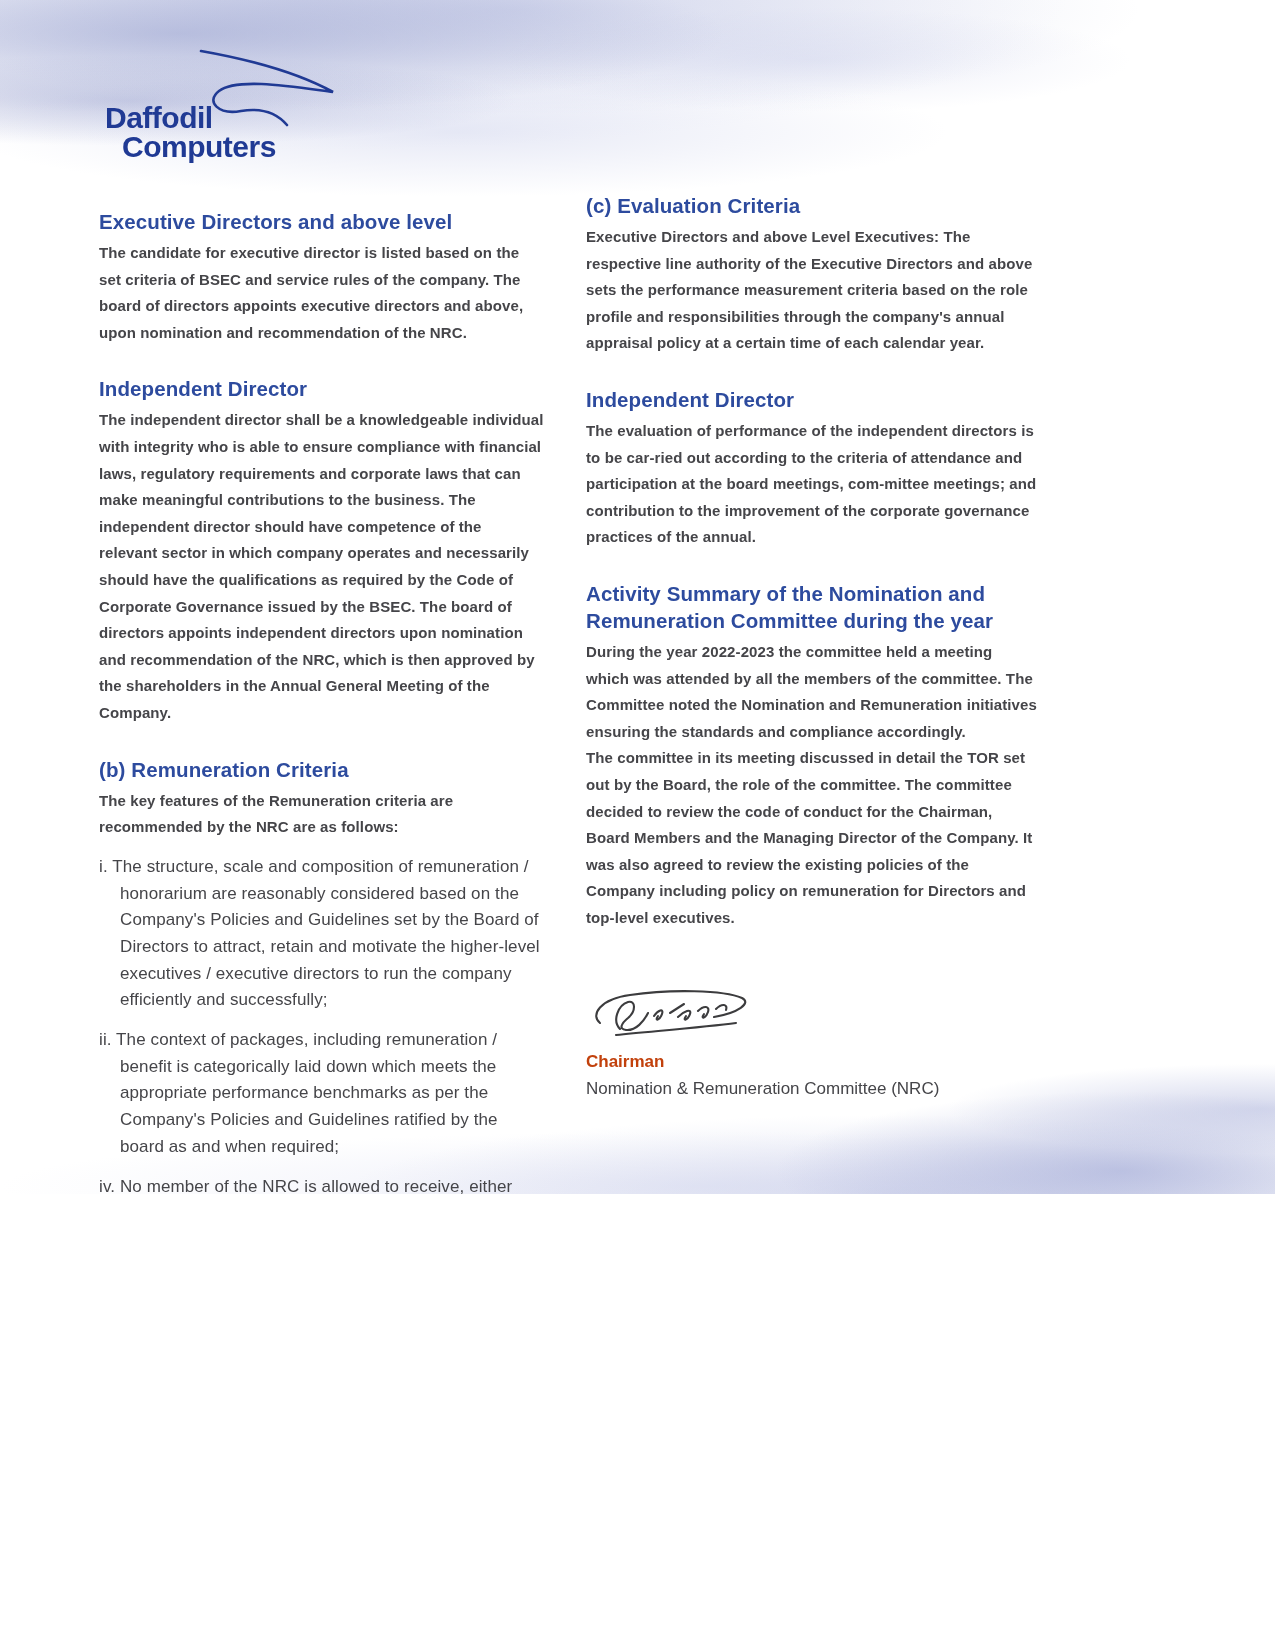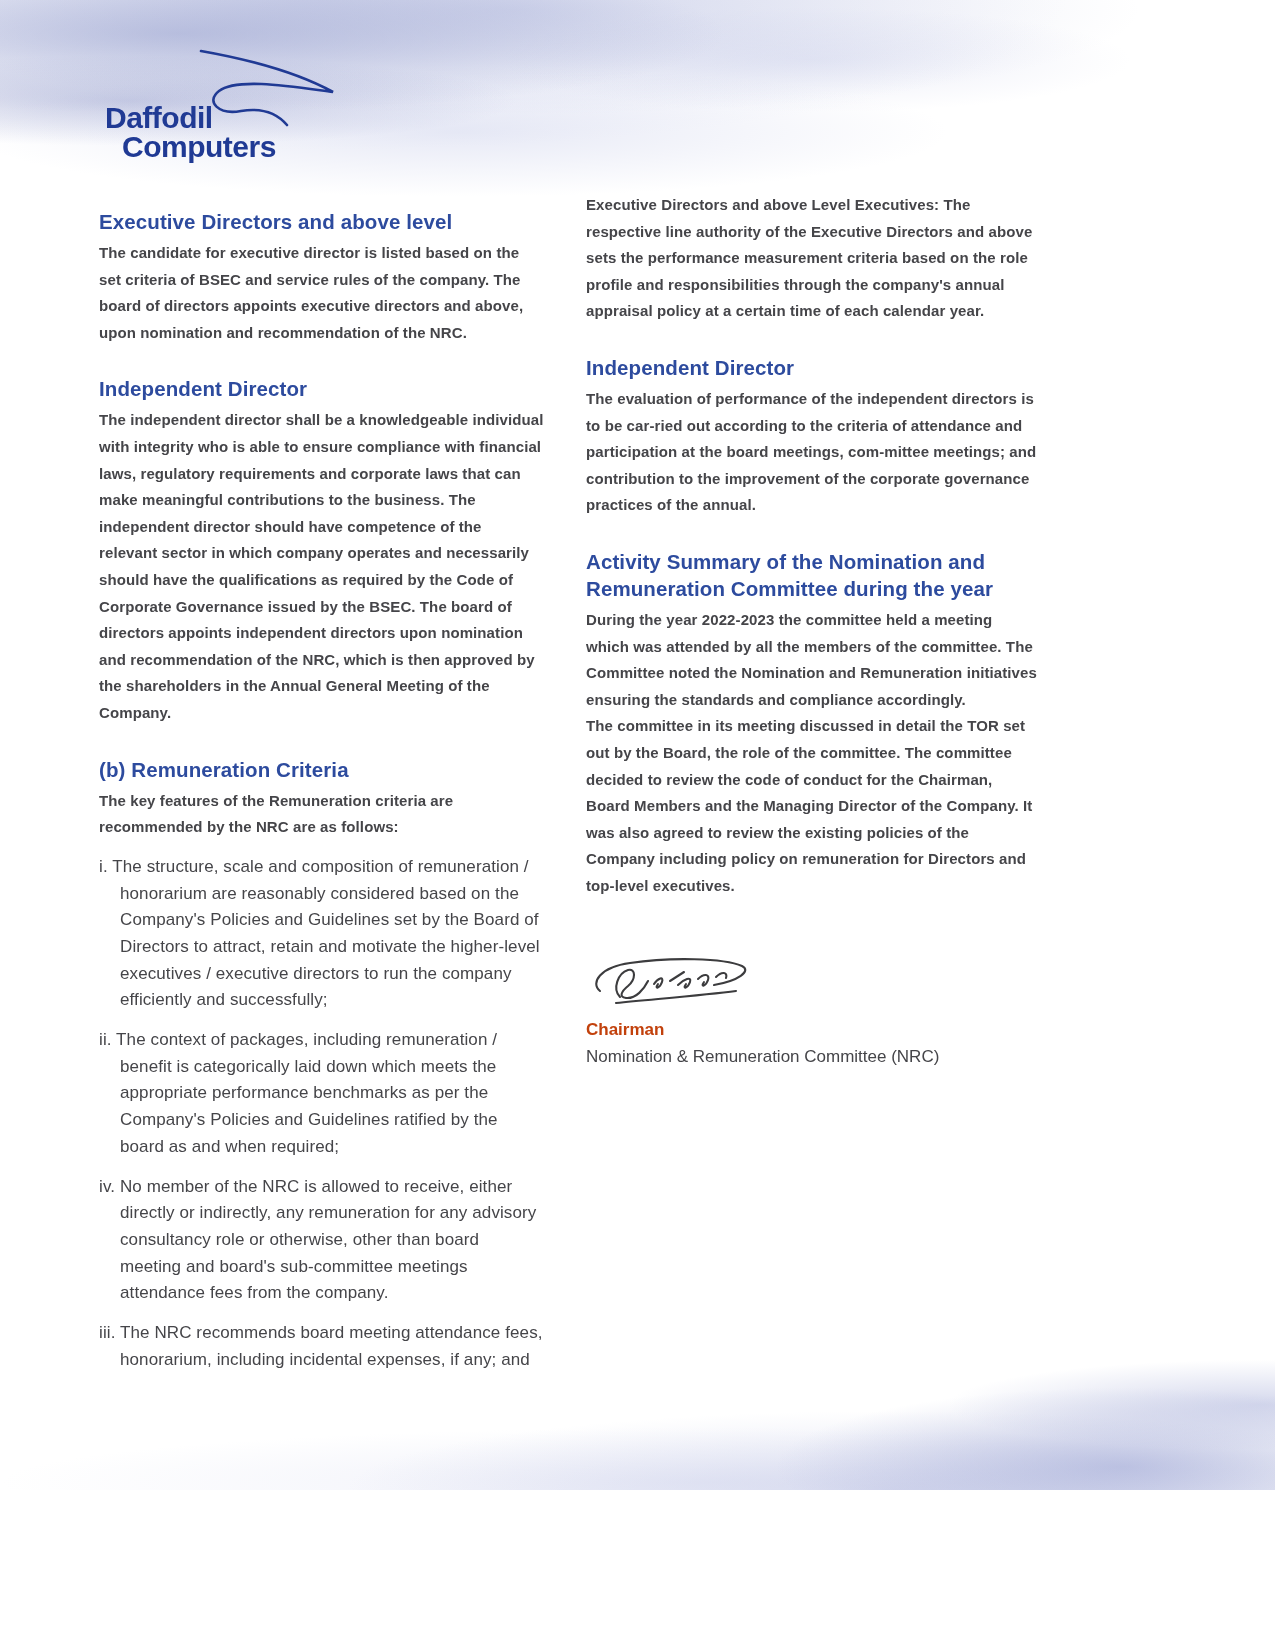--- a/index.html
+++ b/index.html
@@ -1,17 +1,17 @@
 <!DOCTYPE html>
 <html style="--heading-blue: #2d4b9e; --logo-blue: #203a94; --badge-blue: #2b4fa2; --body-text: #454549;"><head>
 <meta charset="utf-8">
 <style>
   html,body { margin:0; padding:0; background:#ffffff; }
   .page {
-    position:relative; width:1275px; height:1490px; background:#ffffff;
+    position:relative; width:1275px; height:1194px; background:#ffffff;
     font-family:"Liberation Sans","DejaVu Sans",sans-serif; overflow:hidden;
   }
   
   .wash-top {
     position:absolute; left:0; top:0; width:1275px; height:240px; pointer-events:none;
     background:
       radial-gradient(ellipse 760px 110px at 14% 14%, rgba(140,150,200,0.50), rgba(140,150,200,0) 72%),
       radial-gradient(ellipse 900px 150px at 40% 4%,  rgba(170,178,218,0.42), rgba(170,178,218,0) 70%),
       radial-gradient(ellipse 520px 60px  at 10% 42%, rgba(125,135,192,0.38), rgba(125,135,192,0) 75%),
       radial-gradient(ellipse 680px 90px  at 36% 55%, rgba(185,192,228,0.35), rgba(185,192,228,0) 72%),
@@ -96,20 +96,21 @@
     <h3>(b) Remuneration Criteria</h3>
     <p>The key features of the Remuneration criteria are recommended by the NRC are as follows:</p>
 
     <div class="list-item"><span>i.</span> <span>The structure, scale and composition of remuneration / honorarium are reasonably considered based on the Company's Policies and Guidelines set by the Board of Directors to attract, retain and motivate the higher-level executives / executive directors to run the company efficiently and successfully;</span></div>
     <div class="list-item"><span>ii.</span> <span>The context of packages, including remuneration / benefit is categorically laid down which meets the appropriate performance benchmarks as per the Company's Policies and Guidelines ratified by the board as and when required;</span></div>
     <div class="list-item"><span>iv.</span> <span>No member of the NRC is allowed to receive, either directly or indirectly, any remuneration for any advisory consultancy role or otherwise, other than board meeting and board's sub-committee meetings attendance fees from the company.</span></div>
     <div class="list-item"><span>iii.</span> <span>The NRC recommends board meeting attendance fees, honorarium, including incidental expenses, if any; and</span></div>
   </div>
 
   <div class="col col-right">
+    <h3 class="first">(c) Evaluation Criteria</h3>
     <p>Executive Directors and above Level Executives: The respective line authority of the Executive Directors and above sets the performance measurement criteria based on the role profile and responsibilities through the company's annual appraisal policy at a certain time of each calendar year.</p>
 
     <h3>Independent Director</h3>
     <p>The evaluation of performance of the independent directors is to be car-ried out according to the criteria of attendance and participation at the board meetings, com-mittee meetings; and contribution to the improvement of the corporate governance practices of the annual.</p>
 
     <h3>Activity Summary of the Nomination and Remuneration Committee during the year</h3>
     <p>During the year 2022-2023 the committee held a meeting which was attended by all the members of the committee. The Committee noted the Nomination and Remuneration initiatives ensuring the standards and compliance accordingly.</p>
     <p>The committee in its meeting discussed in detail the TOR set out by the Board, the role of the committee. The committee decided to review the code of conduct for the Chairman, Board Members and the Managing Director of the Company. It was also agreed to review the existing policies of the Company including policy on remuneration for Directors and top-level executives.</p>
 
 

